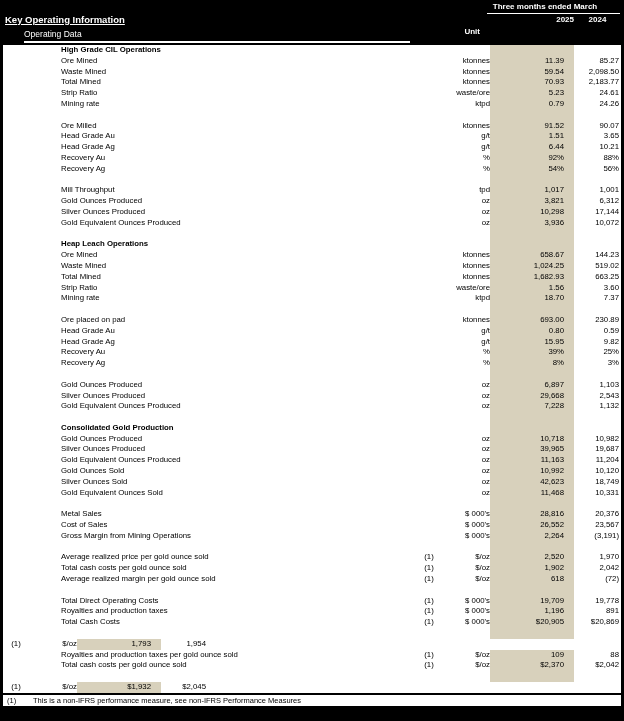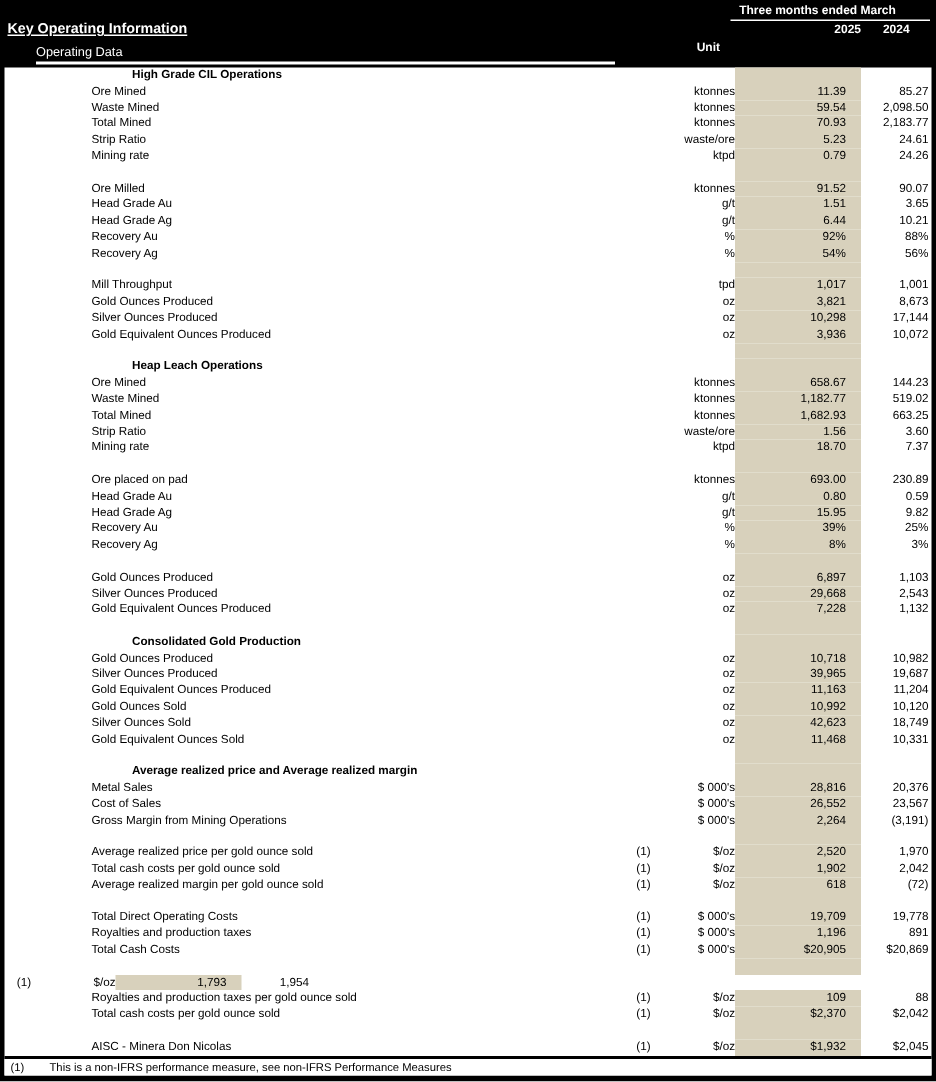--- a/index.html
+++ b/index.html
@@ -15,21 +15,21 @@
   .hdr .unit-h{position:absolute;top:15px;left:432px;width:48px;text-align:right;font-size:8px;font-weight:bold;margin-top:12px;}
   .hdr .y25{position:absolute;top:15px;left:490px;width:84px;text-align:right;font-size:8px;font-weight:bold;}
   .hdr .y24{position:absolute;top:15px;left:574px;width:47px;text-align:center;font-size:8px;font-weight:bold;}
   .hdr .subtitle{position:absolute;top:29px;left:24px;font-size:8.5px;font-weight:normal;}
   .hdr .sub-underline{position:absolute;top:41px;left:24px;width:386px;height:1.5px;background:#fff;}
   
   .content{position:absolute;top:45px;left:3px;width:618px;background:#fff;}
   .row{display:flex;height:10.8px;line-height:10.8px;font-size:7.8px;align-items:stretch;}
   .cell{white-space:nowrap;overflow:hidden;}
   .cell-label{flex:1;padding-left:58px;}
-  .row.section .cell-label{font-weight:bold;margin-left:27px;}
+  .row.section .cell-label{font-weight:bold;}
   .cell-fn{width:26px;text-align:center;}
   .cell-unit{width:48px;text-align:right;}
   .cell-v25{width:84px;text-align:right;padding-right:10px;box-sizing:border-box;background:var(--accent,#d8d1bc);}
   .cell-v24{width:47px;text-align:right;padding-right:2px;box-sizing:border-box;}
   .separator{height:2px;background:#000;}
   .footrow{display:flex;height:11px;line-height:11px;font-size:7.5px;background:#fff;}
   .footrow .fmark{width:26px;padding-left:4px;box-sizing:border-box;}
   .footrow .ftext{flex:1;padding-left:4px;}
 </style>
 </head>
@@ -146,21 +146,21 @@
           <div class="cell cell-fn"></div>
           <div class="cell cell-unit">tpd</div>
           <div class="cell cell-v25">1,017</div>
           <div class="cell cell-v24">1,001</div>
         </div>
         <div class="row item">
           <div class="cell cell-label">Gold Ounces Produced</div>
           <div class="cell cell-fn"></div>
           <div class="cell cell-unit">oz</div>
           <div class="cell cell-v25">3,821</div>
-          <div class="cell cell-v24">8,673</div>
+          <div class="cell cell-v24">6,312</div>
         </div>
         <div class="row item">
           <div class="cell cell-label">Silver Ounces Produced</div>
           <div class="cell cell-fn"></div>
           <div class="cell cell-unit">oz</div>
           <div class="cell cell-v25">10,298</div>
           <div class="cell cell-v24">17,144</div>
         </div>
         <div class="row item">
           <div class="cell cell-label">Gold Equivalent Ounces Produced</div>
@@ -187,21 +187,21 @@
           <div class="cell cell-label">Ore Mined</div>
           <div class="cell cell-fn"></div>
           <div class="cell cell-unit">ktonnes</div>
           <div class="cell cell-v25">658.67</div>
           <div class="cell cell-v24">144.23</div>
         </div>
         <div class="row item">
           <div class="cell cell-label">Waste Mined</div>
           <div class="cell cell-fn"></div>
           <div class="cell cell-unit">ktonnes</div>
-          <div class="cell cell-v25">1,182.77</div>
+          <div class="cell cell-v25">1,024.25</div>
           <div class="cell cell-v24">519.02</div>
         </div>
         <div class="row item">
           <div class="cell cell-label">Total Mined</div>
           <div class="cell cell-fn"></div>
           <div class="cell cell-unit">ktonnes</div>
           <div class="cell cell-v25">1,682.93</div>
           <div class="cell cell-v24">663.25</div>
         </div>
         <div class="row item">
@@ -344,27 +344,20 @@
           <div class="cell cell-v25">11,468</div>
           <div class="cell cell-v24">10,331</div>
         </div>
         <div class="row blank">
           <div class="cell cell-label"></div>
           <div class="cell cell-fn"></div>
           <div class="cell cell-unit"></div>
           <div class="cell cell-v25"></div>
           <div class="cell cell-v24"></div>
         </div>
-        <div class="row section">
-          <div class="cell cell-label">Average realized price and Average realized margin</div>
-          <div class="cell cell-fn"></div>
-          <div class="cell cell-unit"></div>
-          <div class="cell cell-v25"></div>
-          <div class="cell cell-v24"></div>
-        </div>
         <div class="row item">
           <div class="cell cell-label">Metal Sales</div>
           <div class="cell cell-fn"></div>
           <div class="cell cell-unit">$ 000's</div>
           <div class="cell cell-v25">28,816</div>
           <div class="cell cell-v24">20,376</div>
         </div>
         <div class="row item">
           <div class="cell cell-label">Cost of Sales</div>
           <div class="cell cell-fn"></div>
@@ -463,21 +456,20 @@
           <div class="cell cell-v24">$2,042</div>
         </div>
         <div class="row blank">
           <div class="cell cell-label"></div>
           <div class="cell cell-fn"></div>
           <div class="cell cell-unit"></div>
           <div class="cell cell-v25"></div>
           <div class="cell cell-v24"></div>
         </div>
         <div class="row item">
-          <div class="cell cell-label">AISC - Minera Don Nicolas</div>
           <div class="cell cell-fn">(1)</div>
           <div class="cell cell-unit">$/oz</div>
           <div class="cell cell-v25">$1,932</div>
           <div class="cell cell-v24">$2,045</div>
         </div>
       </div>
     <div class="separator"></div>
     <div class="footrow">
       <div class="fmark">(1)</div>
       <div class="ftext">This is a non-IFRS performance measure, see non-IFRS Performance Measures</div>

